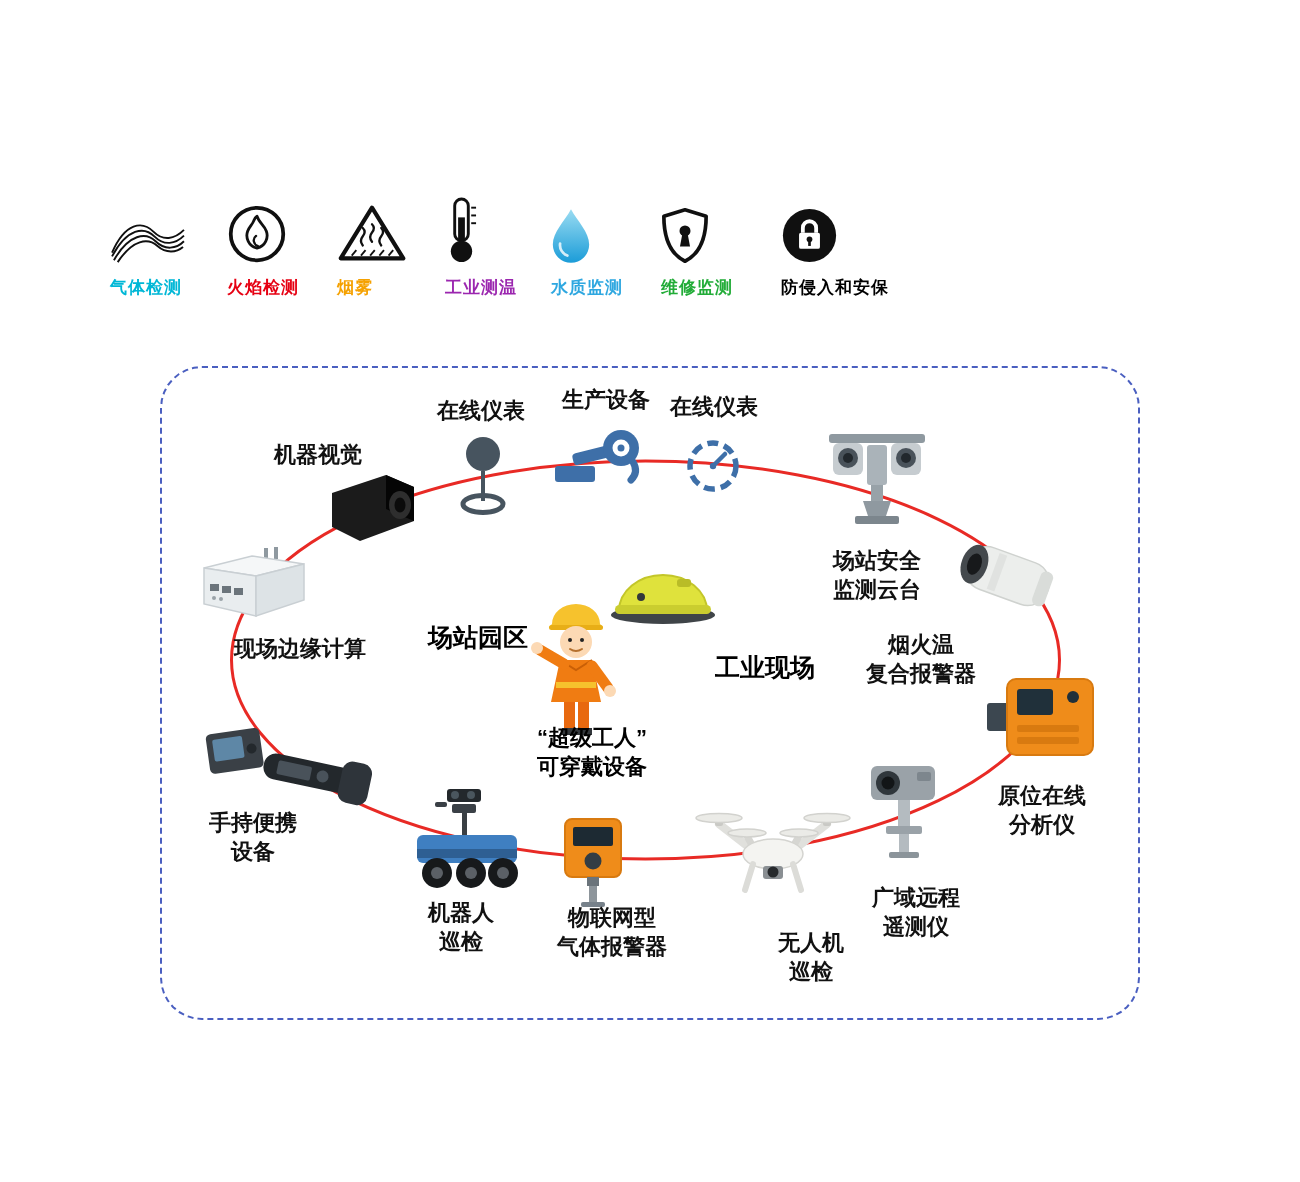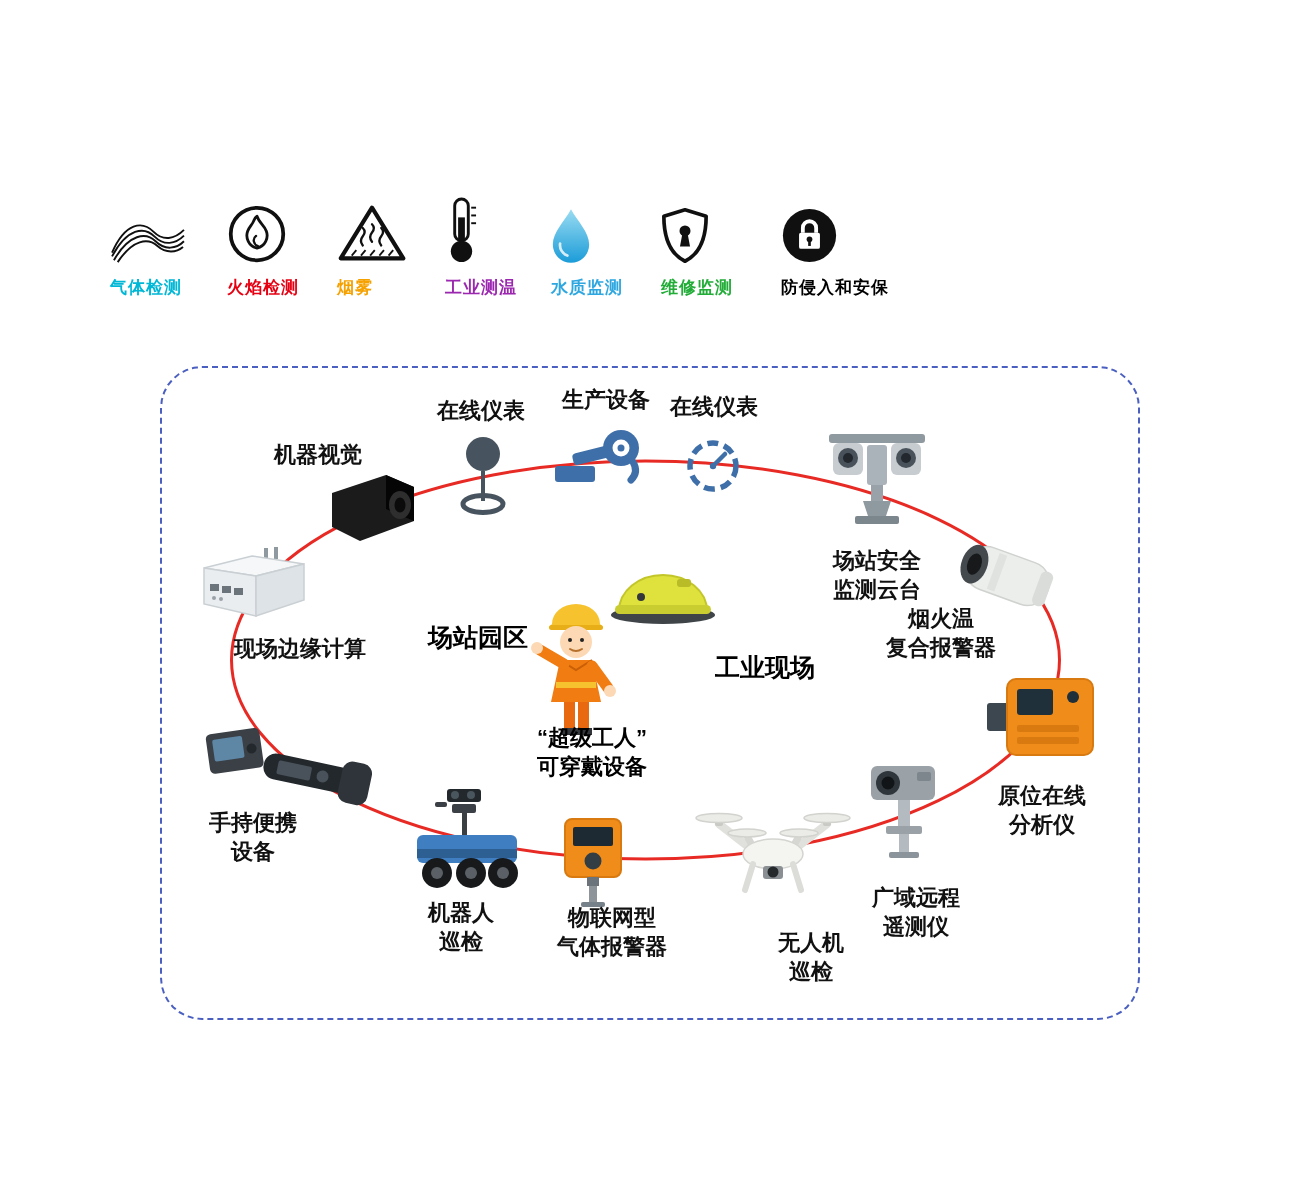--- a/index.html
+++ b/index.html
@@ -199,21 +199,21 @@
     <svg width="114" height="94" viewBox="0 0 114 94">
       <g transform="rotate(20 57 47)">
         <rect x="14" y="24" width="86" height="44" rx="21" fill="#eceeec" stroke="#cfd2cf" stroke-width="1.5"></rect>
         <ellipse cx="22" cy="46" rx="13" ry="20" fill="#44494d"></ellipse>
         <ellipse cx="22" cy="46" rx="7" ry="11" fill="#17191b"></ellipse>
         <rect x="88" y="28" width="13" height="36" rx="6" fill="#d9dcd9"></rect>
         <rect x="42" y="27" width="8" height="38" fill="#e0e2e0"></rect>
       </g>
     </svg>
   </div>
-  <div class="lbl" style="left:921px; top:634px;margin-left:20px;">烟火温
+  <div class="lbl" style="left:921px; top:660px;">烟火温
 复合报警器</div>
 
   <div class="dev" style="left:1040px; top:717px;">
     <svg width="114" height="88" viewBox="0 0 114 88">
       <rect x="4" y="30" width="24" height="28" rx="3" fill="#3c4750"></rect>
       <rect x="24" y="6" width="86" height="76" rx="9" fill="#ef8c1a" stroke="#d87a10" stroke-width="2"></rect>
       <rect x="34" y="16" width="36" height="26" rx="3" fill="#20303a"></rect>
       <circle cx="90" cy="24" r="6" fill="#20303a"></circle>
       <rect x="34" y="52" width="62" height="7" rx="2" fill="#d87a10"></rect>
       <rect x="34" y="64" width="62" height="7" rx="2" fill="#d87a10"></rect>

